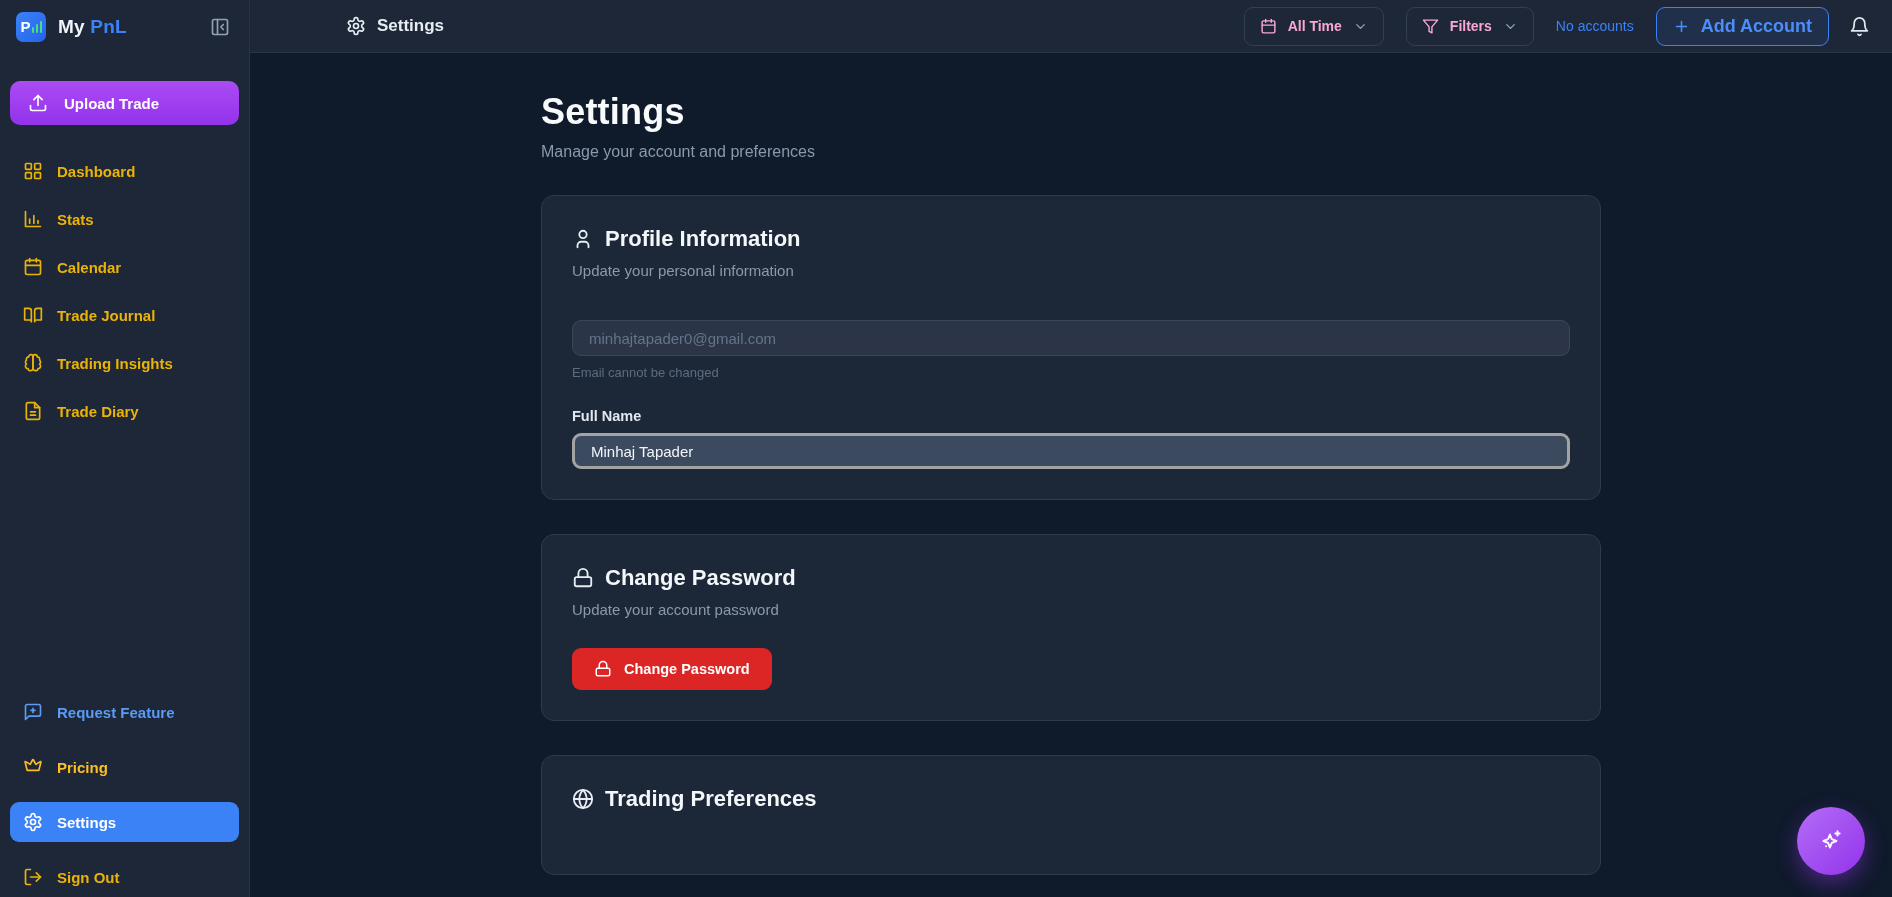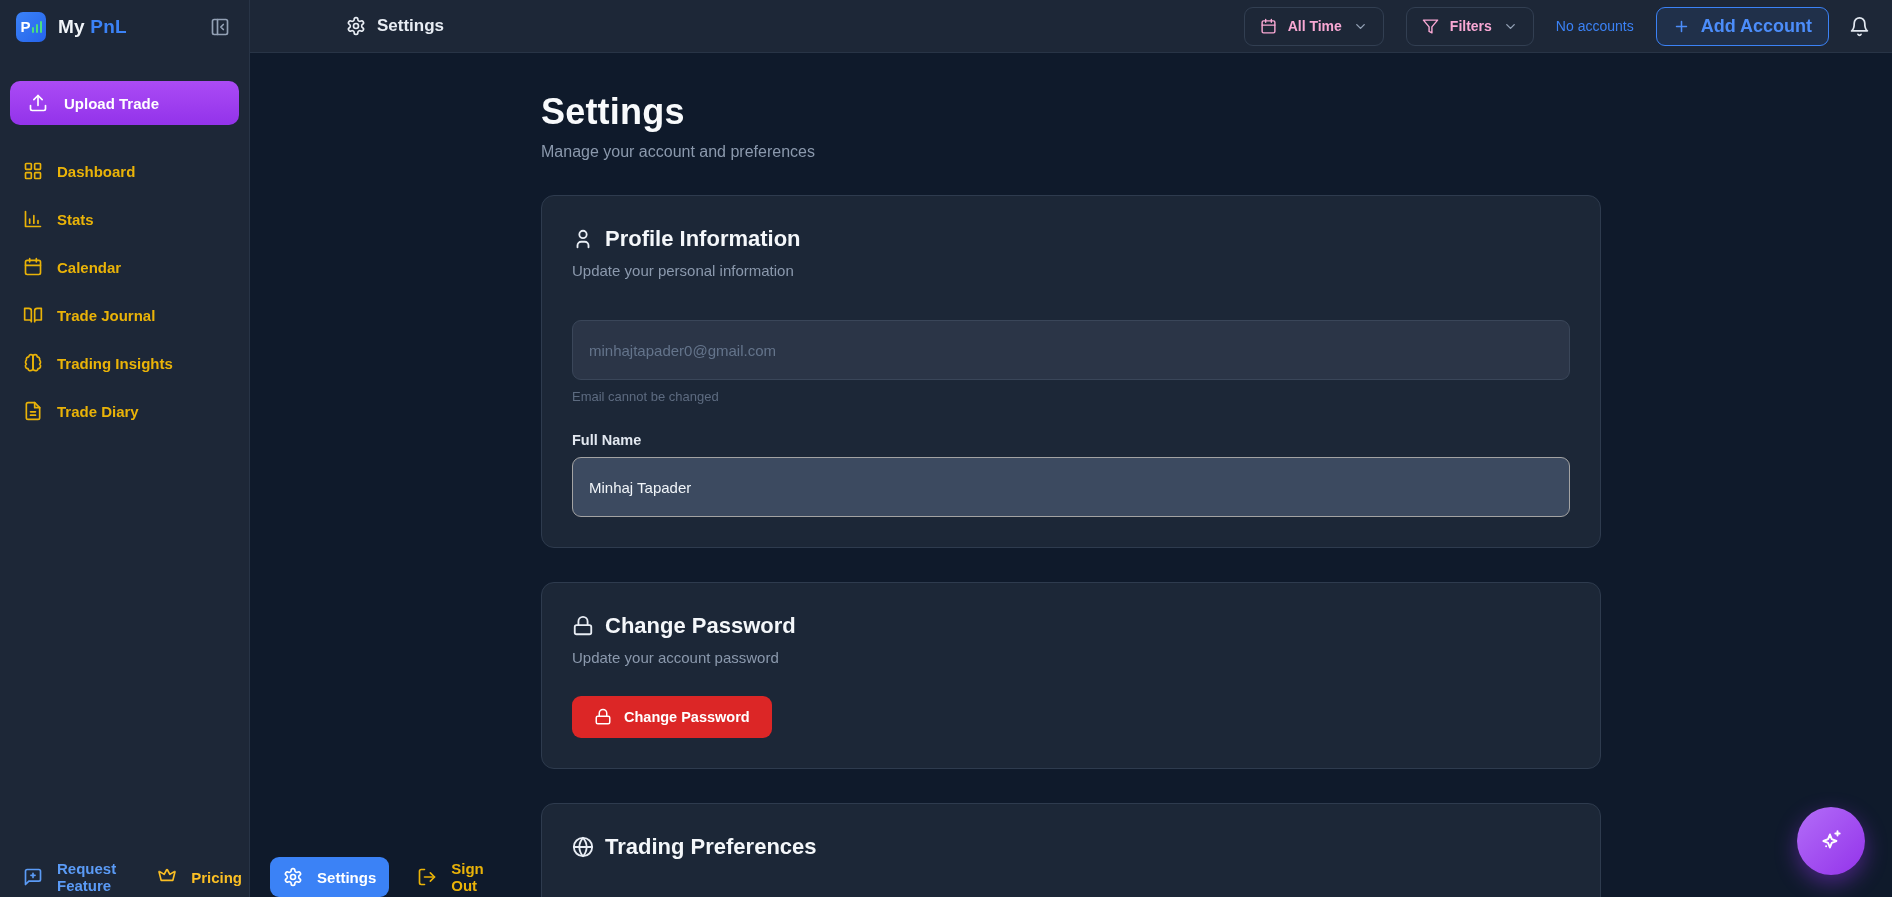--- a/index.html
+++ b/index.html
@@ -40,21 +40,21 @@
     margin:28px 10px 0 10px; height:44px; border:none; border-radius:10px;
     background:linear-gradient(180deg,#ab4bf5,#9333ea);
     color:#fff; font-family:inherit; font-size:15px; font-weight:bold;
     display:flex; align-items:center; gap:16px; padding:8px 18px; cursor:pointer;
   }
   .nav { margin:26px 10px 0 10px; display:flex; flex-direction:column; gap:8px; }
   .nav-item {
     height:40px; border-radius:9px; display:flex; align-items:center;
     gap:14px; padding:0 13px; color:#eab308; font-size:15px; font-weight:600; cursor:pointer;
   }
-  .side-footer { margin:auto 10px 0 10px; display:flex; flex-direction:row; gap:15px; padding-bottom:0; }
+  .side-footer { margin:auto 10px 0 10px; display:flex; flex-direction:column; gap:15px; padding-bottom:0; }
   .side-footer .nav-item { height:40px; }
   .nav-item.accent-blue { color:#5b9bf6; }
   .nav-item.accent-gold { color:#fbbf24; }
   .nav-item.active { background:#3b82f6; color:#ffffff; }
 
   
   .right-col { flex:1; display:flex; flex-direction:column; height:897px; position:relative; }
   .topbar {
     height:53px; background:#1d2737; border-bottom:1px solid #283446;
     display:flex; align-items:center; padding:0 22px 0 96px; flex:0 0 auto;
@@ -85,28 +85,28 @@
     margin-top:34px; background:#1c2737; border:1px solid #2e3b4e;
     border-radius:13px; padding:30px;
   }
   .card-head { display:flex; align-items:center; gap:11px; color:#f4f7fa; font-size:22px; font-weight:bold; }
   .card-head svg { color:#e8edf4; }
   .card-sub { margin-top:10px; font-size:15px; color:#8b99ad; }
   .form-group { margin-top:32px; }
   .form-group + .form-group { margin-top:28px; }
   .field-label { display:block; font-size:14.5px; font-weight:bold; color:#e2e8f0; }
   .text-input {
-    margin-top:9px; width:100%; height:60px; border-radius:9px;
+    margin-top:9px; width:100%; height:36px; border-radius:9px;
     padding:1px 16px; font-family:inherit; font-size:15px; outline:none;
   }
   .text-input.disabled {
     background:#2b3547; border:1px solid #3a4659; color:#64748b;
   }
   .text-input.editable {
-    background:#3c4a60; border:1px solid #a3a3a3; color:#f1f5f9;
+    background:#3c4a60; border:3px solid #a3a3a3; color:#f1f5f9;
   }
   .field-note { margin-top:9px; font-size:13px; color:#5d6b80; }
   .danger-btn {
     margin-top:30px; height:42px; border:none; border-radius:9px;
     background:#dc2626; color:#fff; font-family:inherit; font-size:14.5px; font-weight:bold;
     display:flex; align-items:center; gap:12px; padding:0 22px; cursor:pointer;
   }
   .card.cut { height:120px; }
 
   

